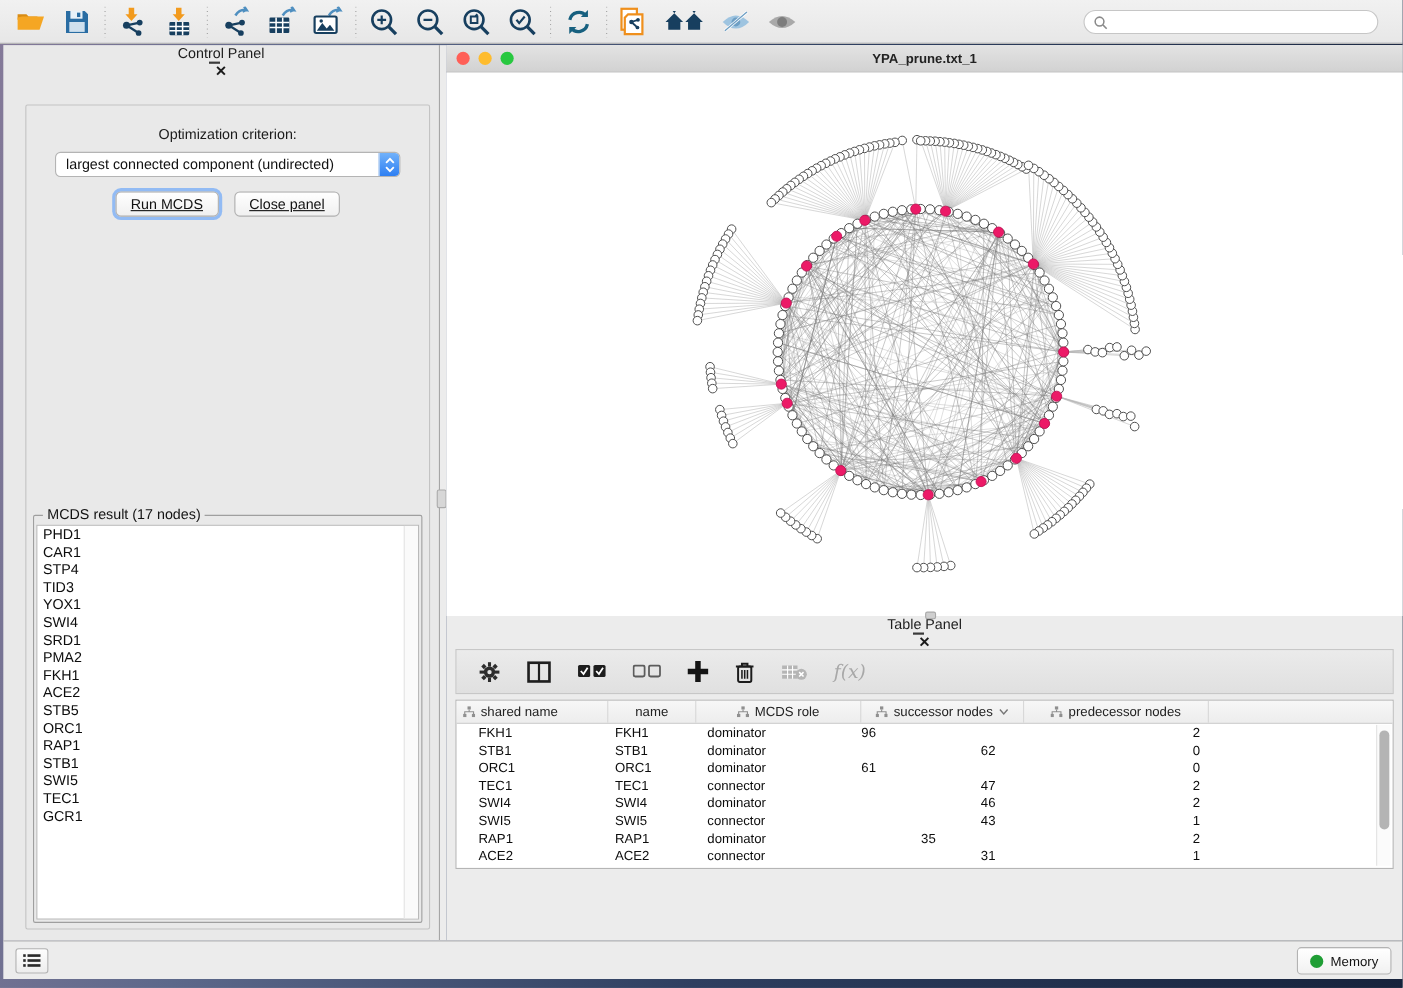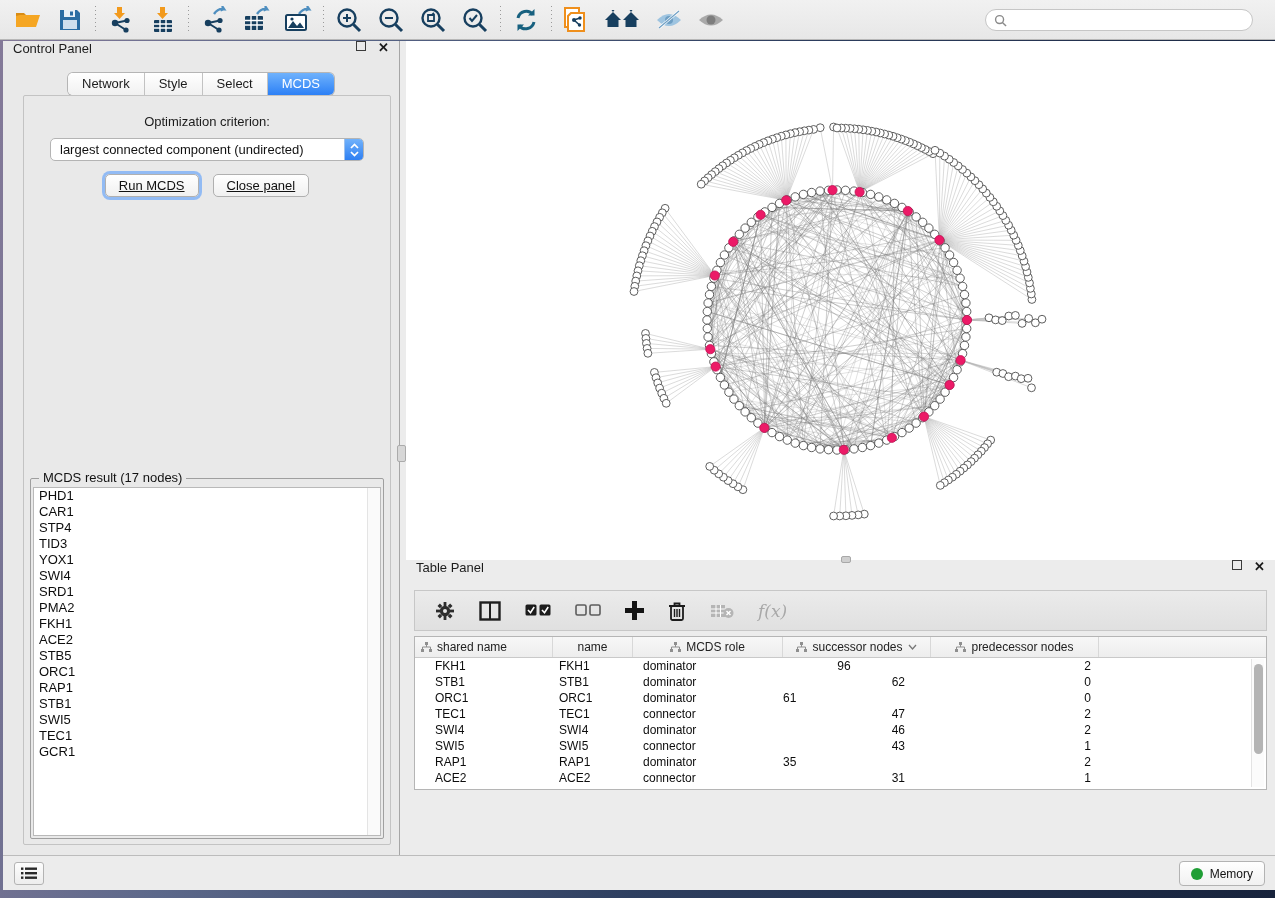--- a/index.html
+++ b/index.html
@@ -18,21 +18,21 @@
     background-image:linear-gradient(#9a9a9a 30%, transparent 0); background-size:1px 4px; }
   .searchbox { position:absolute; right:22px; top:9px; width:268px; height:22px;
     background:#fff; border:1px solid #c6c6c6; border-radius:12px;
     display:flex; align-items:center; padding:0 8px; gap:5px; }
   .searchbox input { border:none; outline:none; flex:1; font-size:12px; background:transparent; }
 
   
   .control-panel { position:absolute; left:3px; top:41px; width:397px; bottom:43px;
     background:#e9e9e9; border-right:1px solid #a6a6a6; }
   .panel-head { position:absolute; top:0; left:0; right:0; height:27px;
-    display:flex; align-items:flex-start; padding:0 10px; font-size:13px; color:#1c1c1c; }
+    display:flex; align-items:center; padding:0 10px; font-size:13px; color:#1c1c1c;flex-direction:column; }
   .panel-head .spacer { flex:1; }
   .float-ico { width:10px; height:10px; border:1.6px solid #3a3a3a; margin-right:12px; }
   .close-ico { font-size:13px; font-weight:bold; color:#1a1a1a; line-height:1; }
   .seg-tabs { position:absolute; top:32px; left:50%; transform:translateX(-50%);
     display:flex; box-shadow:0 0 0 1px #b5b5b5; border-radius:5px; overflow:hidden; background:#fff; }
   .seg-tab { padding:3px 14px 4px; font-size:13px; color:#1c1c1c;
     background:linear-gradient(#ffffff,#f1f1f1); border-right:1px solid #c2c2c2; }
   .seg-tab:last-child { border-right:none; }
   .seg-tab.active { background:linear-gradient(#6fb2fc,#2c80f6); color:#fff; }
   .cp-content { position:absolute; top:54px; left:20px; right:8px; height:750px;
@@ -43,21 +43,21 @@
   .select-box .sel-text { flex:1; font-size:13px; padding-left:9px; color:#111; white-space:nowrap; }
   .stepper { width:19px; height:23px; background:linear-gradient(#74b4fb,#2b7df2);
     border-left:1px solid #9fc2ee; display:flex; flex-direction:column; align-items:center; justify-content:center; }
   .stepper svg { display:block; }
   .btn-row { display:flex; justify-content:center; gap:14px; margin-top:13px; }
   .mac-btn { height:23px; padding:0 13px; font-size:13px; color:#111;
     background:linear-gradient(#ffffff,#f0f0f0); border:1px solid #b0b0b0; border-radius:5px;
     display:flex; align-items:center;text-decoration:underline; }
   .mac-btn.focus { box-shadow:0 0 0 3px rgba(88,156,252,.6); }
   .result-group { position:absolute; left:6px; right:6px; top:372px; bottom:5px;
-    border:1px solid #9f9f9f; border-radius:2px;margin-top:10px; }
+    border:1px solid #9f9f9f; border-radius:2px; }
   .result-legend { position:absolute; top:-9px; left:8px; background:#e9e9e9;
     padding:0 4px; font-size:13px; color:#121212; }
   .result-list { position:absolute; inset:8px 2px 2px 2px; background:#fff;
     border:1px solid #b9b9b9; overflow:hidden; }
   .result-item { font-size:13px; line-height:16px; padding-left:5px; color:#0d0d0d; }
   .result-scroll { position:absolute; top:0; bottom:0; right:0; width:13px;
     background:#fafafa; border-left:1px solid #e4e4e4; }
 
   
   .v-splitter { position:absolute; left:400px; top:41px; width:6px; bottom:43px; background:#ececec; }
@@ -267,26 +267,20 @@
   </div>
 </div>
 
 <div class="control-panel">
   <div class="panel-head">
     <span>Control Panel</span>
     <span class="spacer"></span>
     <span class="float-ico"></span>
     <span class="close-ico">✕</span>
   </div>
-  <div class="seg-tabs" id="cp-tabs">
-      <div class="seg-tab">Network</div>
-      <div class="seg-tab">Style</div>
-      <div class="seg-tab">Select</div>
-      <div class="seg-tab active">MCDS</div>
-    </div>
   <div class="cp-content">
     <div class="crit-label">Optimization criterion:</div>
     <div class="select-box">
       <span class="sel-text">largest connected component (undirected)</span>
       <span class="stepper">
         <svg width="9" height="14" viewBox="0 0 9 14">
           <path d="M1 5 L4.5 1.4 L8 5" fill="none" stroke="#fff" stroke-width="1.7"></path>
           <path d="M1 9 L4.5 12.6 L8 9" fill="none" stroke="#fff" stroke-width="1.7"></path>
         </svg>
       </span>
@@ -319,20 +313,28 @@
       </div>
     </div>
   </div>
 </div>
 
 <div class="v-splitter">
   <div class="v-grip"></div>
 </div>
 
 <div class="net-window">
+  <div class="net-titlebar">
+    <span class="net-title">YPA_prune.txt_1</span>
+    <div class="lights">
+      <span class="light" id="light-red" style="background: rgb(255, 95, 87);"></span>
+      <span class="light" id="light-yellow" style="background: rgb(254, 188, 46);"></span>
+      <span class="light" id="light-green" style="background: rgb(40, 200, 64);"></span>
+    </div>
+  </div>
   <div class="net-canvas">
     <svg id="net-svg" viewBox="0 0 869 494" preserveAspectRatio="xMidYMid meet">
         <line x1="560.7" y1="245.5" x2="488.5" y2="137.4" stroke="#9a9a9a" stroke-width="0.55" opacity="0.5"></line>
         <line x1="558.5" y1="279.4" x2="389.2" y2="377.1" stroke="#9a9a9a" stroke-width="0.55" opacity="0.5"></line>
         <line x1="302.1" y1="271.0" x2="327.9" y2="174.9" stroke="#9a9a9a" stroke-width="0.55" opacity="0.5"></line>
         <line x1="305.4" y1="220.4" x2="439.5" y2="124.3" stroke="#9a9a9a" stroke-width="0.55" opacity="0.5"></line>
         <line x1="307.9" y1="295.8" x2="414.0" y2="382.9" stroke="#9a9a9a" stroke-width="0.55" opacity="0.5"></line>
         <line x1="431.0" y1="124.0" x2="510.1" y2="150.9" stroke="#9a9a9a" stroke-width="0.55" opacity="0.5"></line>
         <line x1="439.5" y1="383.7" x2="301.3" y2="262.5" stroke="#9a9a9a" stroke-width="0.55" opacity="0.5"></line>
         <line x1="480.7" y1="133.9" x2="345.3" y2="156.3" stroke="#9a9a9a" stroke-width="0.55" opacity="0.5"></line>
@@ -1266,21 +1268,21 @@
           </svg>
           <span>predecessor nodes</span>
         </div>
         <div class="th-cell" style="flex: 1 1 0%; border-right: none;"></div>
       </div>
     <div class="tbl-body" id="tbl-body">
         <div class="tbl-row">
           <div class="td" style="width: 138px; text-align: left; padding: 0px 0px 0px 20px;">FKH1</div>
           <div class="td" style="width: 80px; text-align: left; padding: 0px 0px 0px 6px;">FKH1</div>
           <div class="td" style="width: 150px; text-align: left; padding: 0px 0px 0px 10px;">dominator</div>
-          <div class="td" style="width: 148px; text-align: center; padding: 0px 26px 0px 0px;">96</div>
+          <div class="td" style="width: 148px; text-align: left; padding: 0px 26px 0px 0px;">96</div>
           <div class="td" style="width: 168px; text-align: right; padding: 0px 8px 0px 0px;">2</div>
         </div>
         <div class="tbl-row">
           <div class="td" style="width: 138px; text-align: left; padding: 0px 0px 0px 20px;">STB1</div>
           <div class="td" style="width: 80px; text-align: left; padding: 0px 0px 0px 6px;">STB1</div>
           <div class="td" style="width: 150px; text-align: left; padding: 0px 0px 0px 10px;">dominator</div>
           <div class="td" style="width: 148px; text-align: right; padding: 0px 26px 0px 0px;">62</div>
           <div class="td" style="width: 168px; text-align: right; padding: 0px 8px 0px 0px;">0</div>
         </div>
         <div class="tbl-row">
@@ -1308,21 +1310,21 @@
           <div class="td" style="width: 138px; text-align: left; padding: 0px 0px 0px 20px;">SWI5</div>
           <div class="td" style="width: 80px; text-align: left; padding: 0px 0px 0px 6px;">SWI5</div>
           <div class="td" style="width: 150px; text-align: left; padding: 0px 0px 0px 10px;">connector</div>
           <div class="td" style="width: 148px; text-align: right; padding: 0px 26px 0px 0px;">43</div>
           <div class="td" style="width: 168px; text-align: right; padding: 0px 8px 0px 0px;">1</div>
         </div>
         <div class="tbl-row">
           <div class="td" style="width: 138px; text-align: left; padding: 0px 0px 0px 20px;">RAP1</div>
           <div class="td" style="width: 80px; text-align: left; padding: 0px 0px 0px 6px;">RAP1</div>
           <div class="td" style="width: 150px; text-align: left; padding: 0px 0px 0px 10px;">dominator</div>
-          <div class="td" style="width: 148px; text-align: left; padding: 0px 26px 0px 0px;">35</div>
+          <div class="td" style="width: 148px; text-align: center; padding: 0px 26px 0px 0px;">35</div>
           <div class="td" style="width: 168px; text-align: right; padding: 0px 8px 0px 0px;">2</div>
         </div>
         <div class="tbl-row">
           <div class="td" style="width: 138px; text-align: left; padding: 0px 0px 0px 20px;">ACE2</div>
           <div class="td" style="width: 80px; text-align: left; padding: 0px 0px 0px 6px;">ACE2</div>
           <div class="td" style="width: 150px; text-align: left; padding: 0px 0px 0px 10px;">connector</div>
           <div class="td" style="width: 148px; text-align: right; padding: 0px 26px 0px 0px;">31</div>
           <div class="td" style="width: 168px; text-align: right; padding: 0px 8px 0px 0px;">1</div>
         </div>
         <div class="tbl-row">

